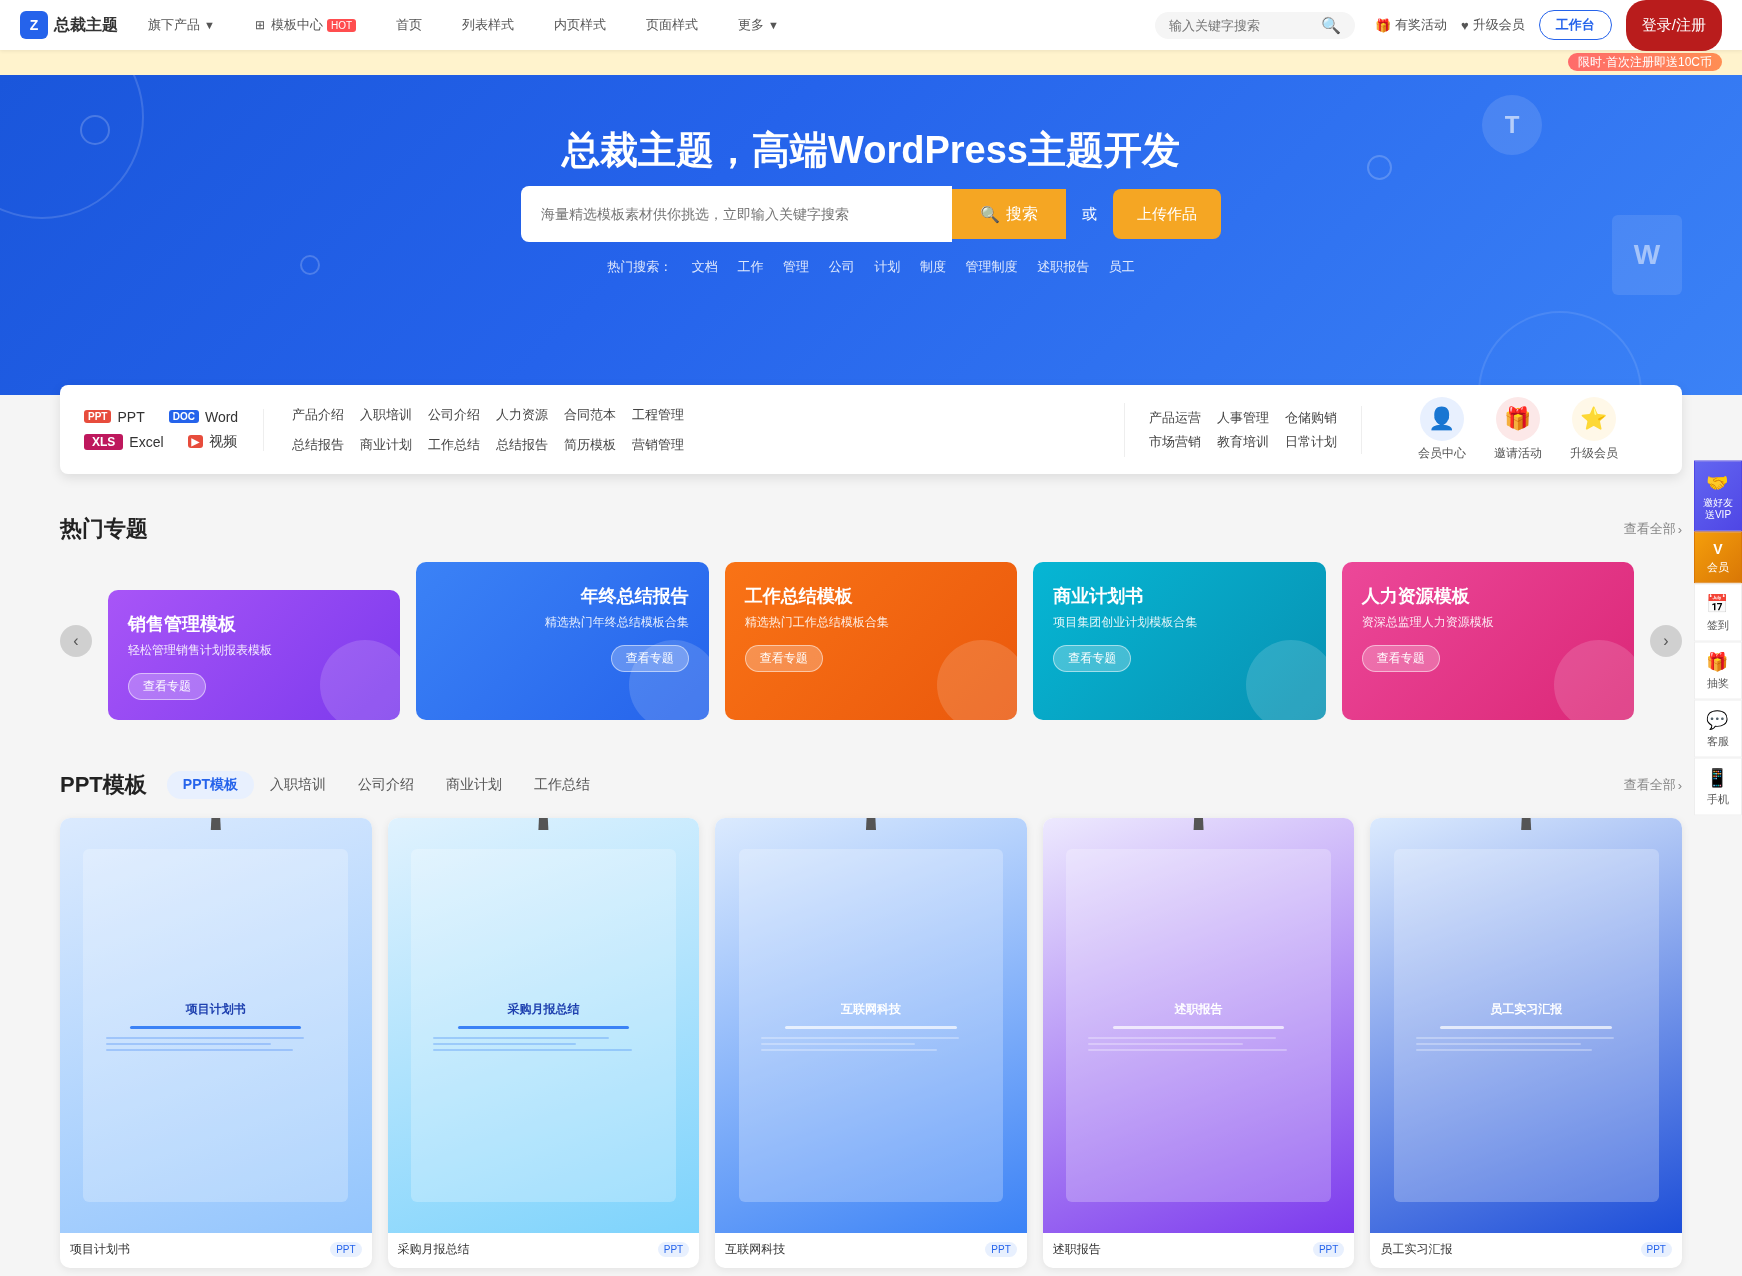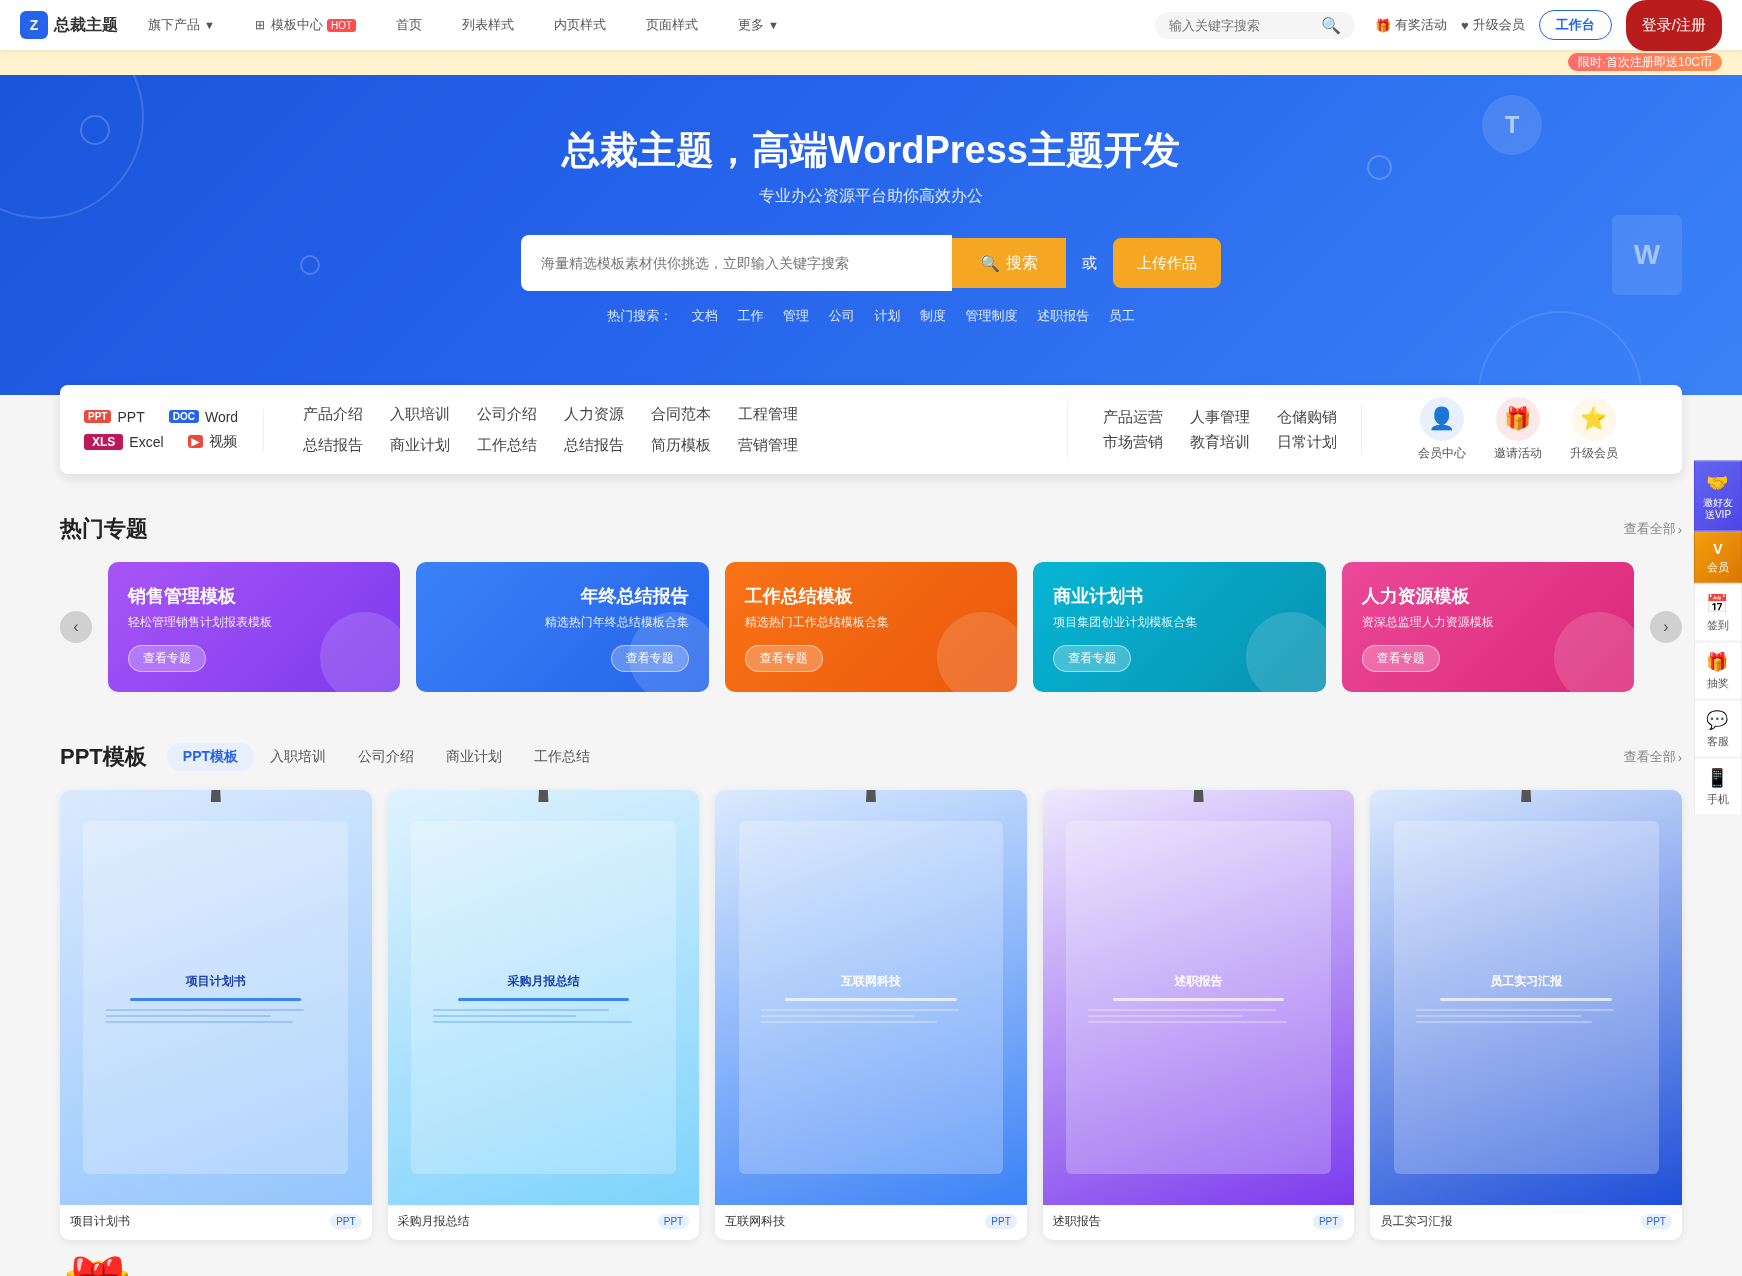--- a/index.html
+++ b/index.html
@@ -254,27 +254,26 @@
       gap: 6px;
       cursor: pointer;
       font-size: 14px;
       color: #333;
     }
     .file-icon-ppt { background: #e74c3c; color: #fff; font-size: 10px; font-weight: bold; padding: 1px 4px; border-radius: 3px; }
     .file-icon-word { background: #2563eb; color: #fff; font-size: 10px; font-weight: bold; padding: 1px 4px; border-radius: 3px; }
     .file-icon-excel { background: #be185d; color: #fff; font-size: 12px; font-weight: bold; padding: 1px 8px; border-radius: 3px; }
     .file-icon-video { background: #e74c3c; color: #fff; font-size: 10px; font-weight: bold; padding: 1px 4px; border-radius: 3px; }
     .cat-link {
-      font-size: 15px;
+      font-size: 13px;
       color: #444;
       cursor: pointer;
       padding: 3px 8px;
       white-space: nowrap;
       text-align: left;
-      margin-left: 11px;
     }
     .cat-special {
       display: flex;
       flex-direction: column;
       align-items: center;
       gap: 16px;
       min-width: 280px;
     }
     .cat-special-row {
       display: flex;
@@ -373,21 +372,21 @@
       cursor: pointer;
       width: fit-content;
     }
     .topic-bg-img {
       position: absolute;
       right: -10px; bottom: -10px;
       width: 90px; height: 90px;
       border-radius: 50%;
       background: rgba(255,255,255,0.15);
     }
-    .topic-1 { background: linear-gradient(135deg, #a855f7, #7c3aed); }
+    .topic-1 { background: linear-gradient(135deg, #a855f7, #7c3aed); margin-top: 28px; }
     .topic-2 { background: linear-gradient(135deg, #3b82f6, #2563eb); align-items: flex-end; }
     .topic-3 { background: linear-gradient(135deg, #f97316, #ea580c); }
     .topic-4 { background: linear-gradient(135deg, #06b6d4, #0891b2); }
     .topic-5 { background: linear-gradient(135deg, #ec4899, #db2777); }
 
     
     .tab-bar {
       display: flex;
       gap: 0;
       align-items: center;
@@ -634,21 +633,20 @@
 </div>
 
 <section class="hero">
   <div class="deco-circle-sm" style="top:40px;left:80px;width:30px;height:30px;"></div>
   <div class="deco-circle-sm" style="top:180px;left:300px;width:20px;height:20px;"></div>
   <div class="deco-circle-sm" style="top:80px;right:350px;width:25px;height:25px;"></div>
   <div class="hero-deco-t">T</div>
   <div class="hero-deco-w">W</div>
 
   <h1 class="hero-title">总裁主题，高端WordPress主题开发</h1>
-  <p class="hero-subtitle">专业办公资源平台助你高效办公</p>
 
   <div class="hero-search-bar">
     <input type="text" style="border-radius: 8px 0px 0px 8px;" placeholder="海量精选模板素材供你挑选，立即输入关键字搜索">
     <button class="btn-search">
       <span>🔍</span>
       <span>搜索</span>
     </button>
     <span class="hero-or">或</span>
     <button class="btn-upload">上传作品</button>
   </div>

